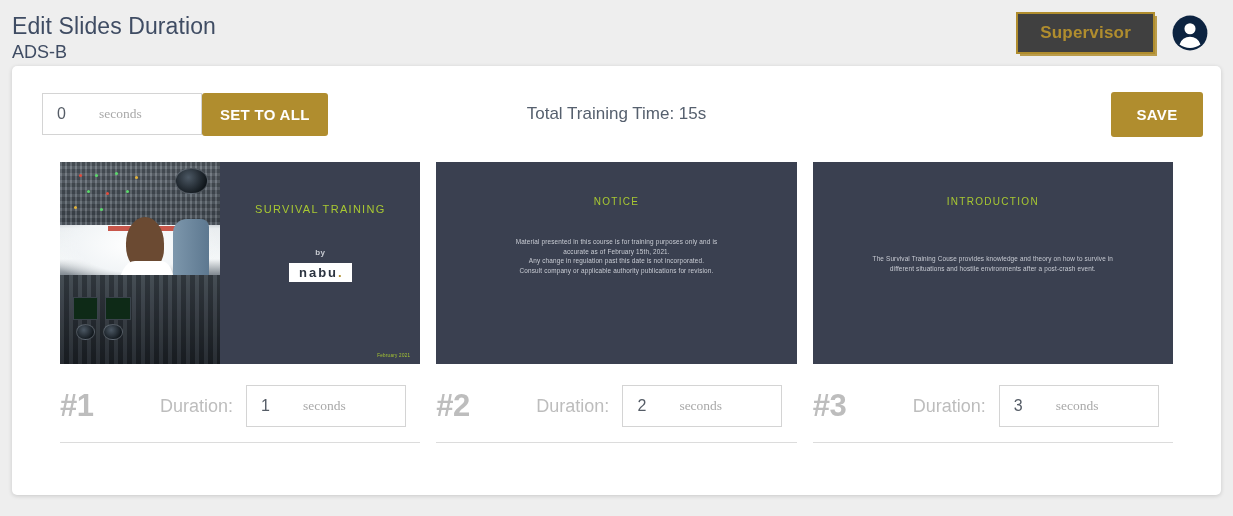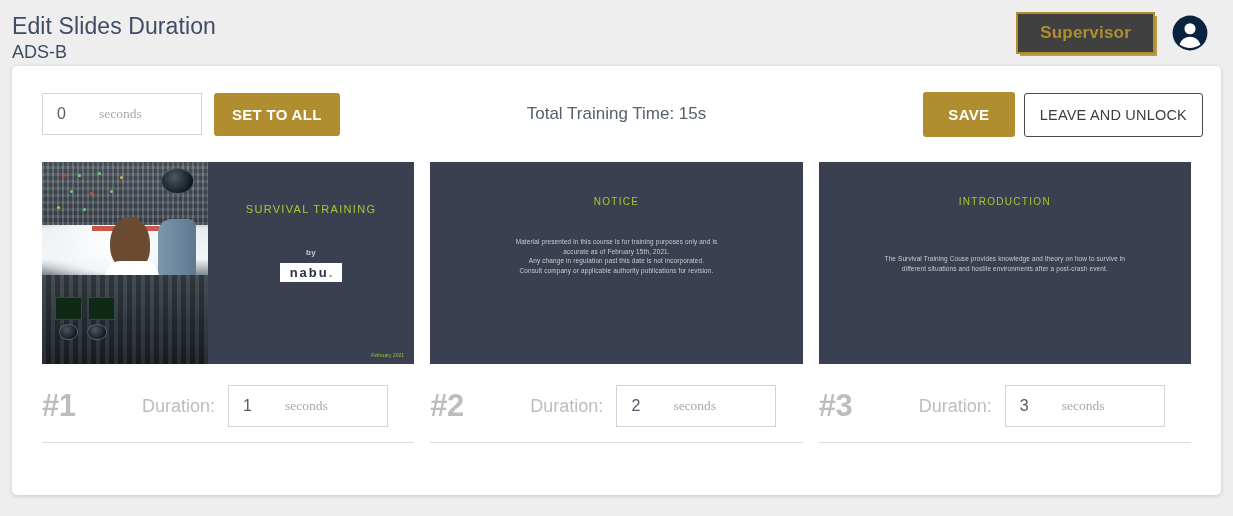--- a/index.html
+++ b/index.html
@@ -102,21 +102,21 @@
   }
   .btn-gold {
     background: #b08d2e;
     color: #ffffff;
     font-size: 15px;
     font-weight: bold;
     letter-spacing: .3px;
     border-radius: 3px;
     padding: 13px 18px;
   }
-  .set-to-all { margin-left: 12px; }
+  .set-to-all { }
   .total-time {
     position: absolute;
     left: 0; right: 0;
     text-align: center;
     font-size: 17px;
     color: #56606e;
     pointer-events: none;
   }
   .toolbar-right {
     margin-left: auto;
@@ -137,21 +137,21 @@
     border-radius: 3px;
     padding: 13px 15px;
     letter-spacing: .2px;
   }
 
   
   .slides-grid {
     display: grid;
     grid-template-columns: repeat(3, 1fr);
     column-gap: 16px;
-    padding: 0 30px;
+    padding: 0 48px;
   }
   .slide-cell { position: relative; }
 
   .slide-thumb {
     width: 100%;
     height: 202px;
     background: #3a4050;
     display: flex;
     overflow: hidden;
     position: relative;
@@ -332,21 +332,20 @@
       <input class="val" value="0" style="">
       <span class="unit">seconds</span>
     </div>
 
     <button class="btn btn-gold set-to-all">SET TO ALL</button>
 
     <div class="total-time">Total Training Time: 15s</div>
 
     <div class="toolbar-right">
       <button class="btn btn-gold btn-save">SAVE</button>
-      <button class="btn btn-outline">LEAVE AND UNLOCK</button>
     </div>
   </div>
 
   <div class="slides-grid">
 
     <div class="slide-cell">
       <div class="slide-thumb has-photo">
         <div class="photo">
           <div class="cockpit"></div>
           <div class="ceiling-panel"></div>

